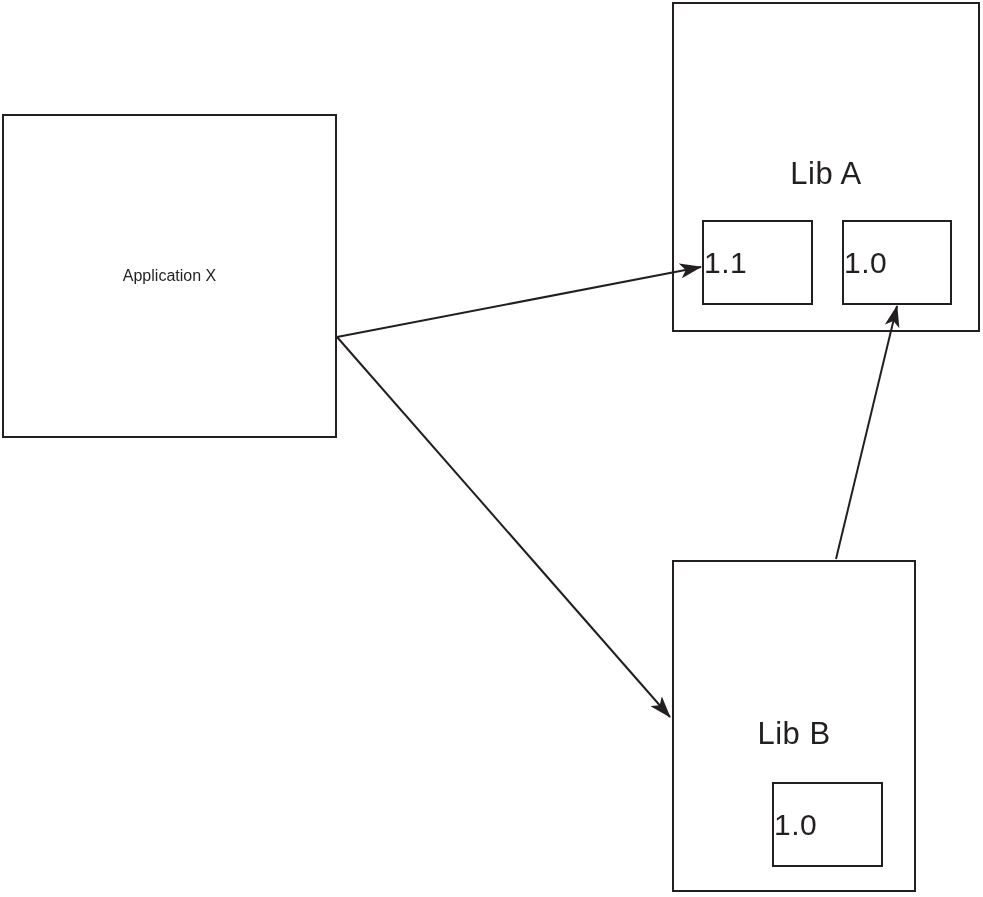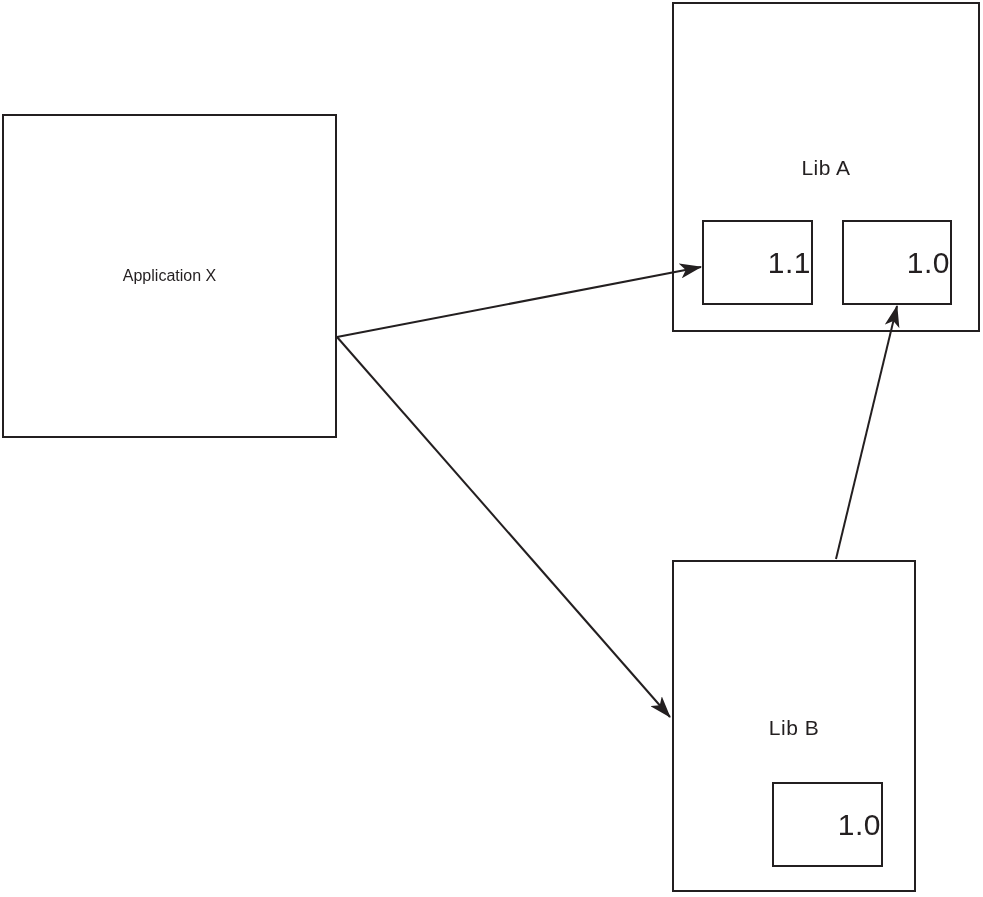--- a/index.html
+++ b/index.html
@@ -20,21 +20,21 @@
     position: absolute;
     border: 2.5px solid #231f20;
     background: #ffffff;
     box-sizing: border-box;
   }
   .node-label {
     position: absolute;
     left: 0;
     width: 100%;
     text-align: center;
-    font-size: 21px;
+    font-size: 31px;
     letter-spacing: 0.5px;
     white-space: nowrap;
   }
   #app-box {
     left: 2px;
     top: 114px;
     width: 335px;
     height: 324px;
     display: flex;
     align-items: center;
@@ -54,21 +54,21 @@
   }
   #liba-box .node-label { top: 152px; }
   #libb-box .node-label { top: 154px; }
   .version-box {
     position: absolute;
     border: 2px solid #231f20;
     background: #ffffff;
     box-sizing: border-box;
     display: flex;
     align-items: center;
-    justify-content: flex-end;
+    justify-content: flex-start;
     font-size: 30px;
     letter-spacing: 0.5px;
   }
   #liba-v11 { left: 702px; top: 220px; width: 111px; height: 85px; }
   #liba-v10 { left: 842px; top: 220px; width: 110px; height: 85px; }
   #libb-v10 { left: 772px; top: 782px; width: 111px; height: 85px; }
   #edges-layer {
     position: absolute;
     left: 0;
     top: 0;

